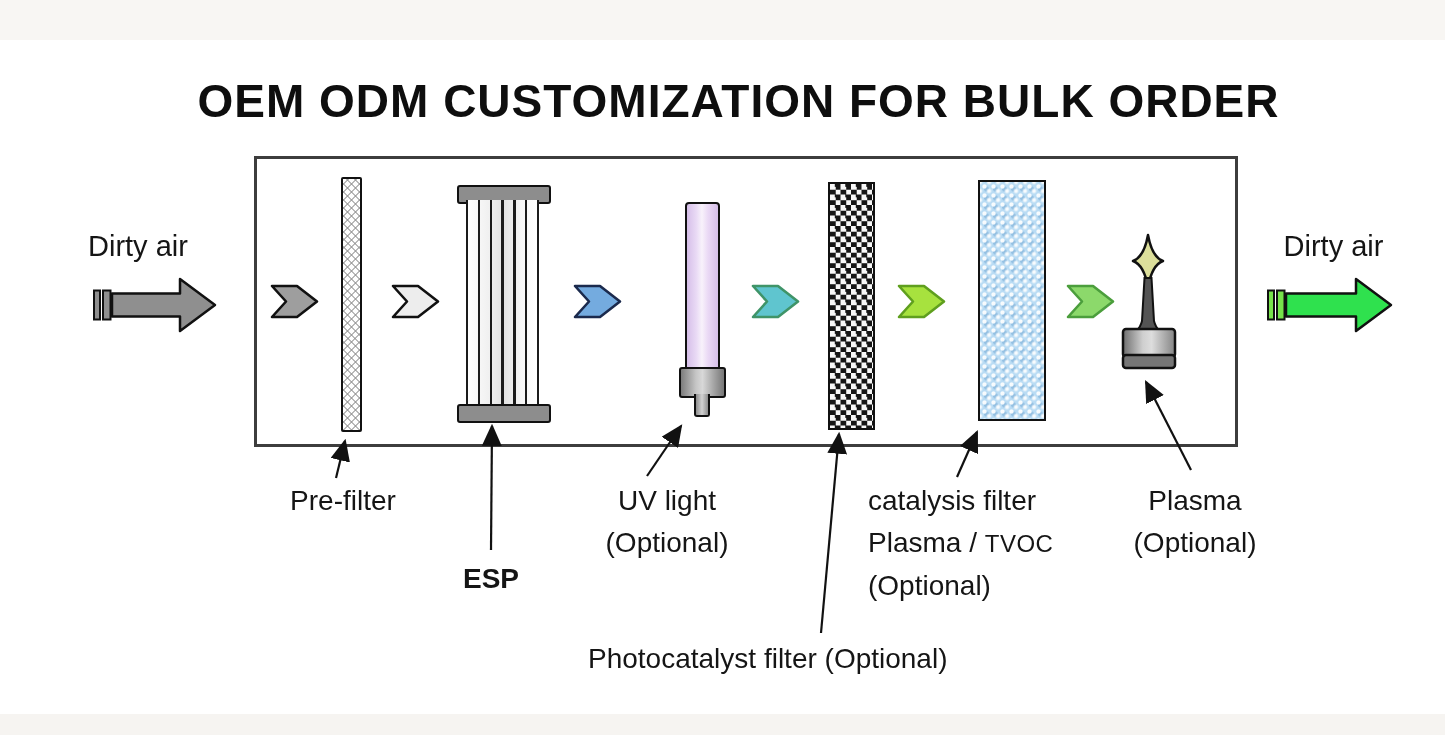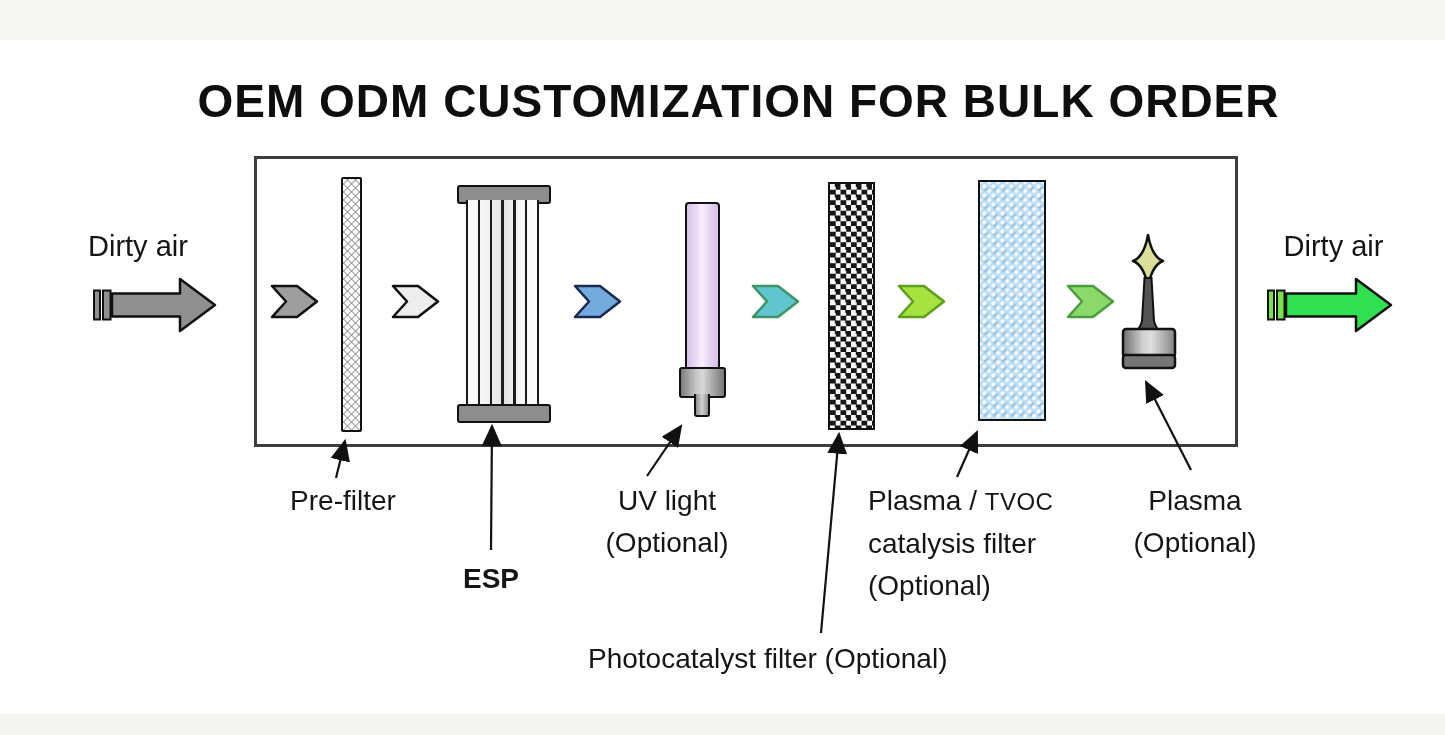--- a/index.html
+++ b/index.html
@@ -184,25 +184,25 @@
   <div class="callout-label center" style="left:441px;top:558px;width:100px;font-weight:bold;">ESP</div>
 
   <div class="callout-label center" style="left:577px;top:480px;width:180px;">
     <div>UV light</div>
     <div>(Optional)</div>
   </div>
 
   <div class="callout-label" style="left:588px;top:638px;">Photocatalyst filter (Optional)</div>
 
   <div class="callout-label" style="left:868px;top:480px;">
+    <div>catalysis filter</div>
     <div>
       <span>Plasma /</span>
       <span class="small-caps-word">TVOC</span>
     </div>
-    <div>catalysis filter</div>
     <div>(Optional)</div>
   </div>
 
   <div class="callout-label center" style="left:1115px;top:480px;width:160px;">
     <div>Plasma</div>
     <div>(Optional)</div>
   </div>
 
 </div>
 

